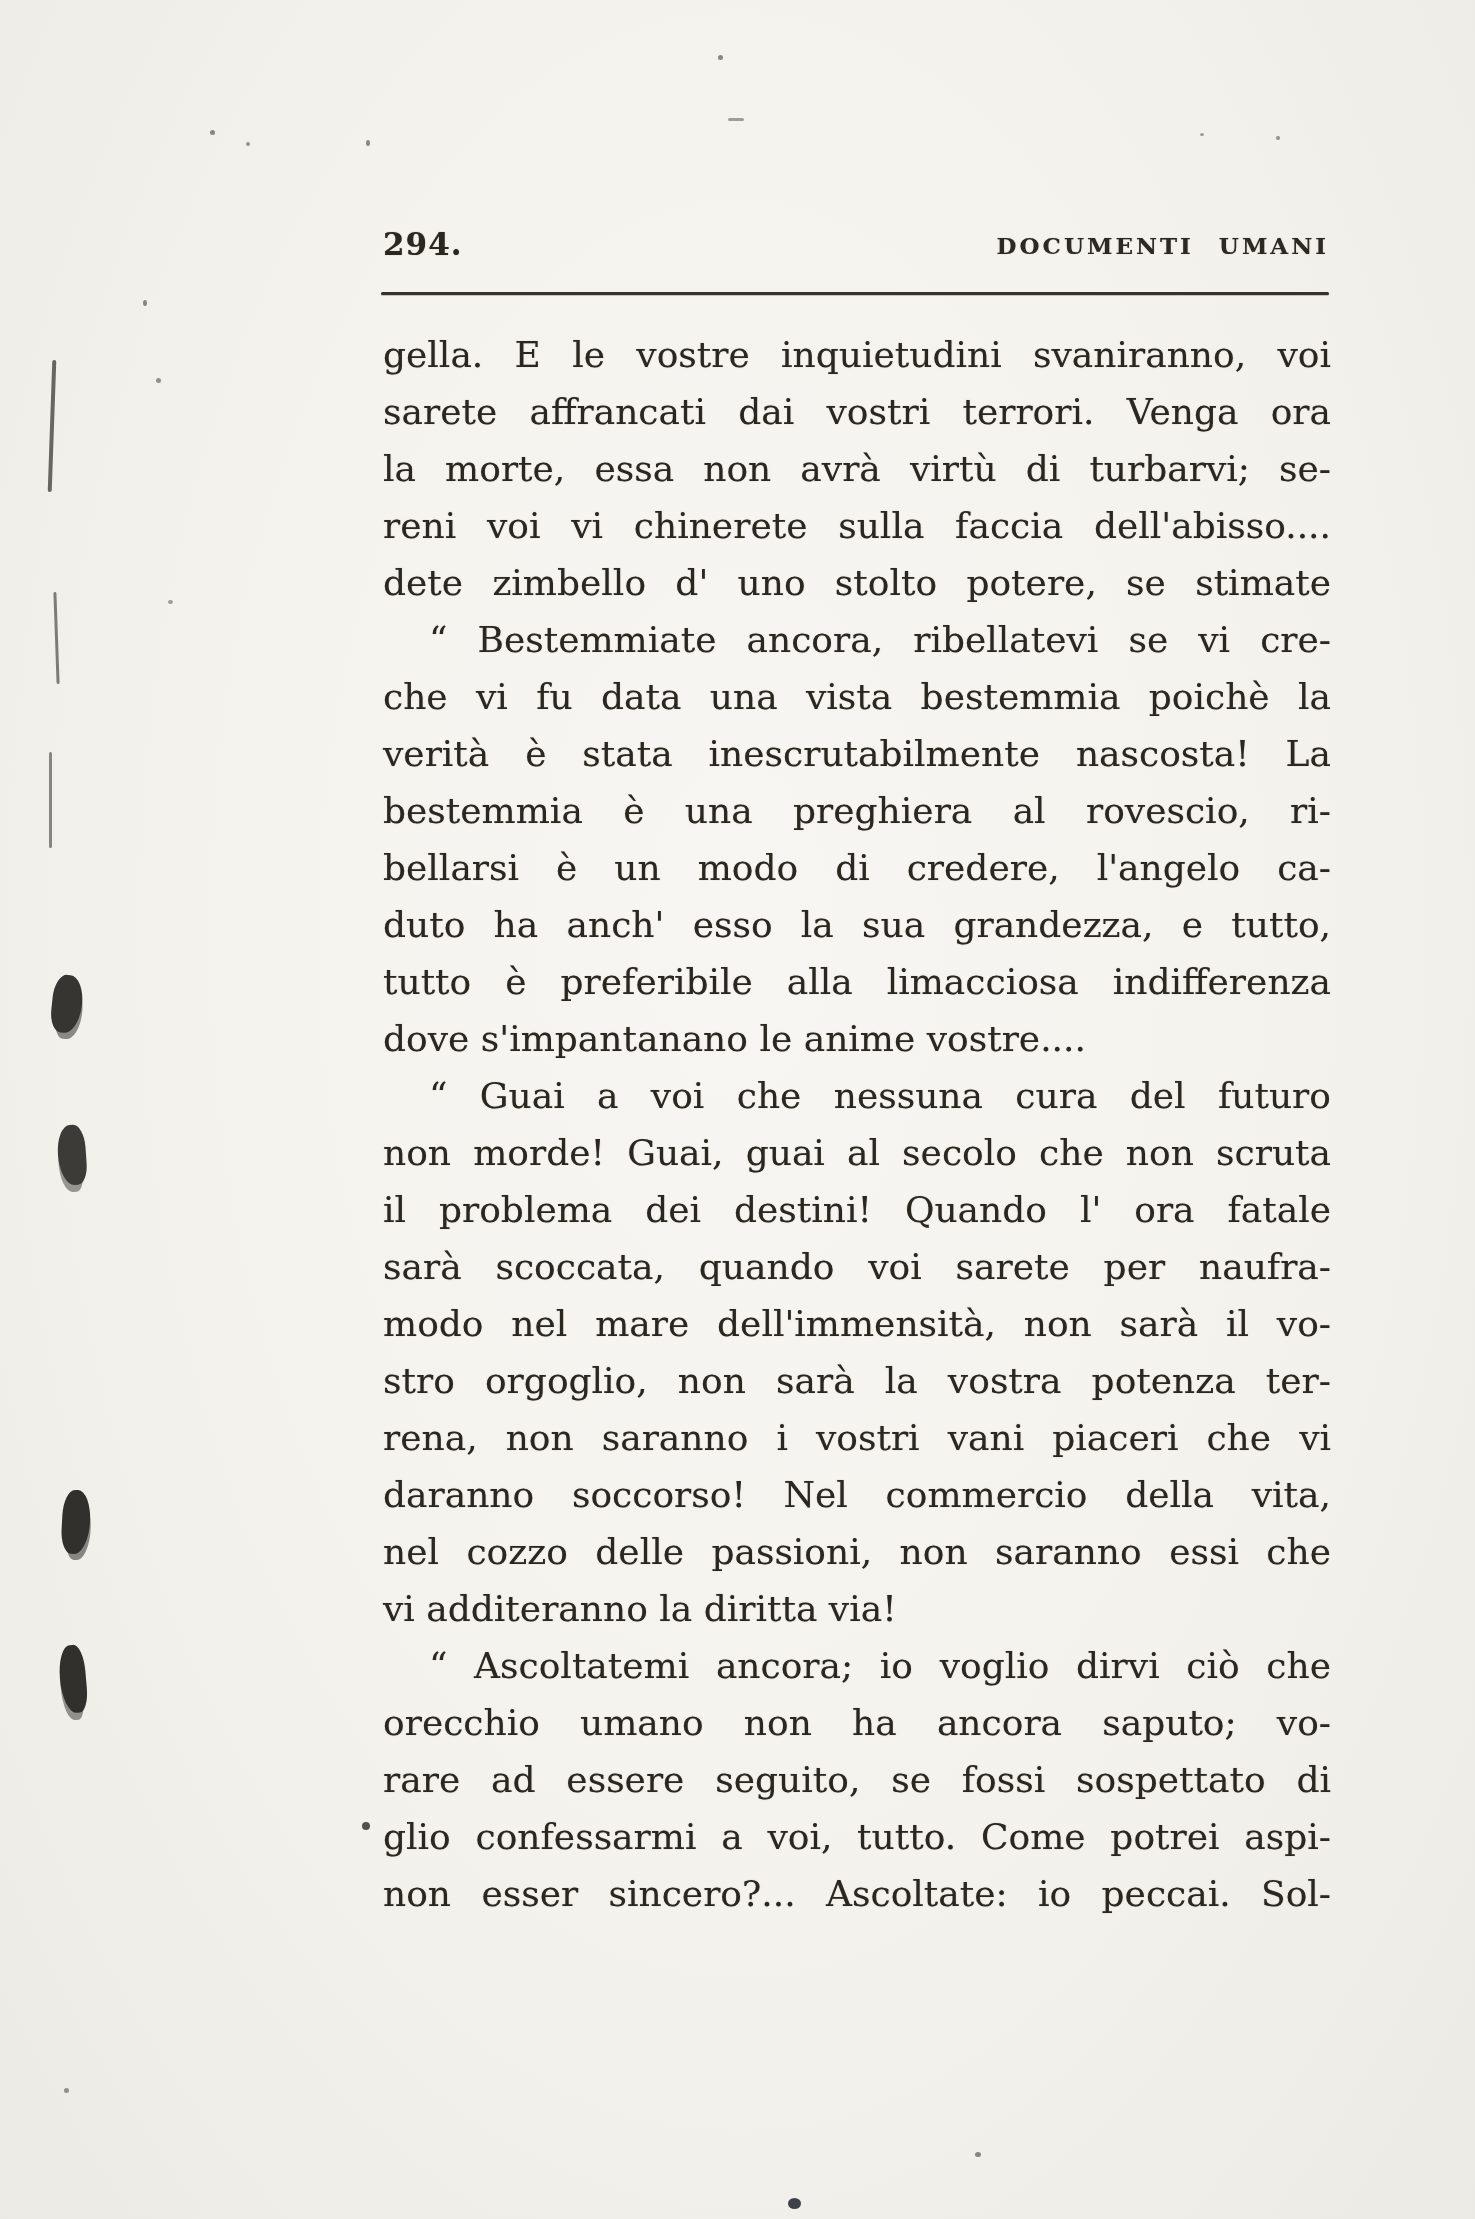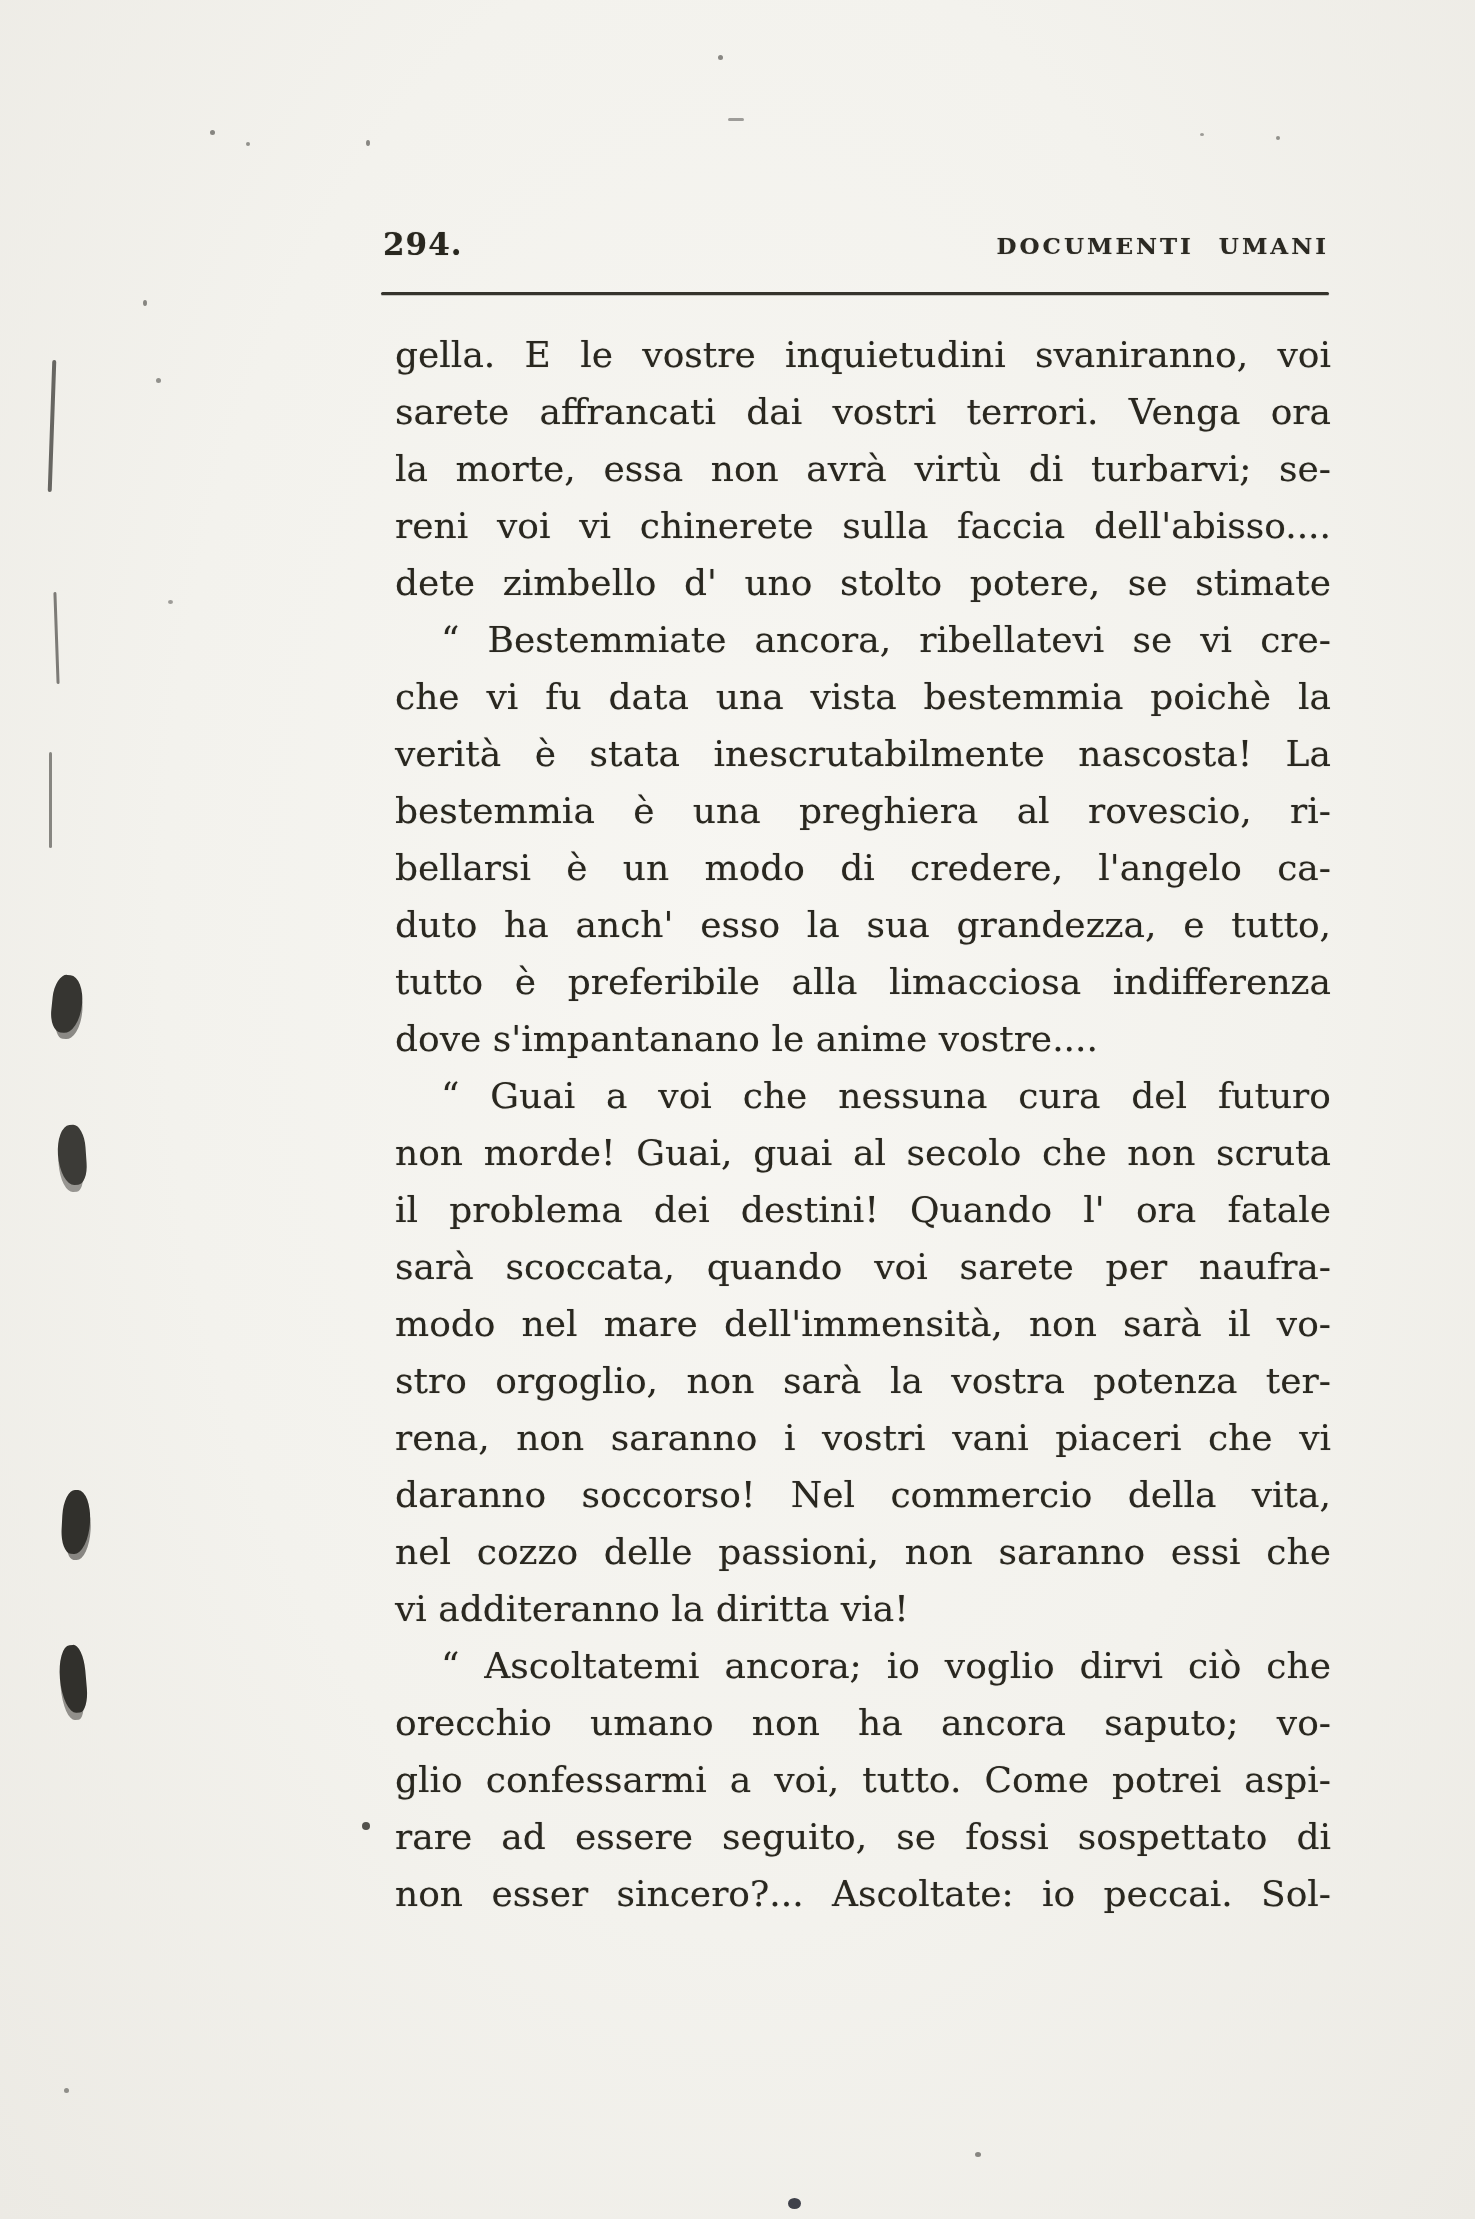--- a/index.html
+++ b/index.html
@@ -68,21 +68,20 @@
     font-size: 36px;
     line-height: 57px;
     color: #29271f;
     text-shadow: 0 0 1px rgba(41,39,31,0.38);
   }
   .line {
     height: 57px;
     text-align: justify;
     text-align-last: justify;
     white-space: nowrap;
-    margin-left: 12px;
   }
   .line.nojust {
     text-align-last: left;
   }
   .line.indent {
     text-indent: 46px;
   }
   .artifact {
     position: absolute;
     background: #1d1c18;
@@ -144,18 +143,18 @@
       <div class="line">il problema dei destini! Quando l' ora fatale</div>
       <div class="line">sarà scoccata, quando voi sarete per naufra-</div>
       <div class="line">modo nel mare dell'immensità, non sarà il vo-</div>
       <div class="line">stro orgoglio, non sarà la vostra potenza ter-</div>
       <div class="line">rena, non saranno i vostri vani piaceri che vi</div>
       <div class="line">daranno soccorso! Nel commercio della vita,</div>
       <div class="line">nel cozzo delle passioni, non saranno essi che</div>
       <div class="line nojust">vi additeranno la diritta via!</div>
       <div class="line indent">“ Ascoltatemi ancora; io voglio dirvi ciò che</div>
       <div class="line">orecchio umano non ha ancora saputo; vo-</div>
+      <div class="line">rare ad essere seguito, se fossi sospettato di</div>
       <div class="line">glio confessarmi a voi, tutto. Come potrei aspi-</div>
-      <div class="line">rare ad essere seguito, se fossi sospettato di</div>
       <div class="line">non esser sincero?... Ascoltate: io peccai. Sol-</div>
     </div>
 
 </div>
 
 </body></html>

